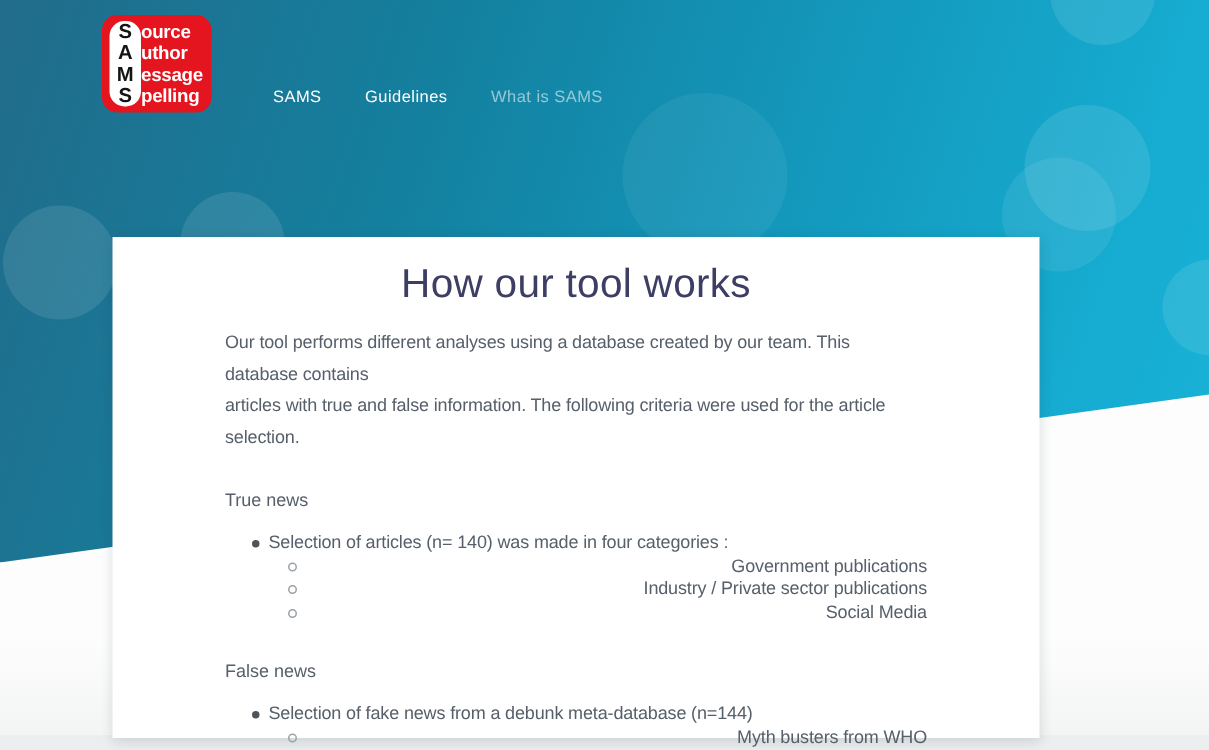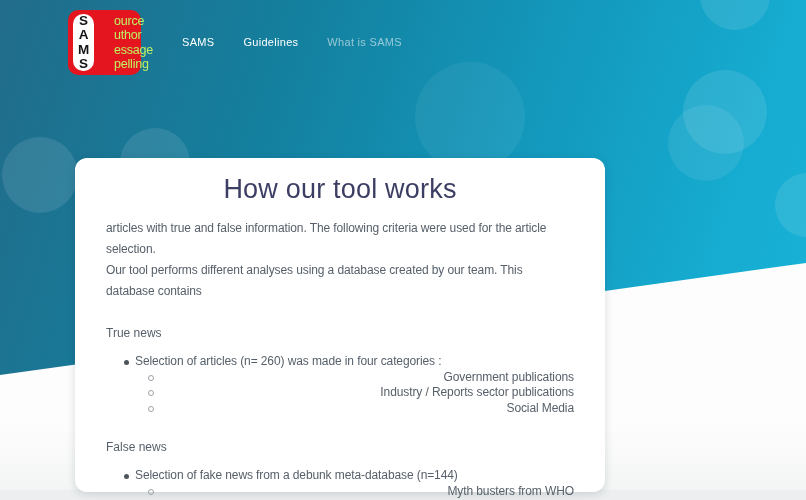--- a/index.html
+++ b/index.html
@@ -19,33 +19,33 @@
 
   
   .logo { position:absolute; left:68px; top:10px; width:73px; height:65px;
           background:#e4151e; border-radius:10px; cursor:pointer; }
   .logo-pill { position:absolute; left:5px; top:4px; width:21px; height:57px;
                background:#fff; border-radius:10px; }
   .logo-rows { position:absolute; left:5px; top:4px; display:flex; flex-direction:column; }
   .logo-row { display:flex; height:14.25px; align-items:center; }
   .logo-cap { width:21px; text-align:center; color:#141414; font-weight:bold;
               font-size:13.5px; line-height:14px; }
-  .logo-rest { color:#bef264; font-weight:normal; font-size:12.5px; line-height:14px;
-               letter-spacing:-0.2px;margin-left:20px; }
+  .logo-rest { color:#ffffff; font-weight:bold; font-size:12.5px; line-height:14px;
+               letter-spacing:-0.2px; }
 
   
   .nav { position:absolute; left:182px; top:36px; display:flex; gap:29px;
          font-size:11px; letter-spacing:.3px; color:#ffffff;align-items:flex-end; }
   .nav-item { cursor:pointer; }
   .nav-underline { }
-  .nav-dim { color:rgba(255,255,255,.55); }
+  .nav-dim { color:rgba(255,255,255,.55);margin-top:23px; }
 
   
-  .card { position:absolute; left:75px; top:158px; width:530px; height:334px;
-          background:#ffffff; border-radius:12px;
+  .card { position:absolute; left:75px; top:158px; width:618px; height:334px;
+          background:#ffffff; border-radius:0;
           box-shadow:0 2px 8px rgba(20,50,60,.16); }
   .content { width:468px; margin:0 auto; color:#57606a; font-size:12px; }
   h1.title { margin:16px 0 0; text-align:center; font-size:27px; font-weight:500;
              letter-spacing:.2px; color:#3d3e63; }
   .intro { margin-top:13px; line-height:21px; letter-spacing:-0.1px; }
   .section { margin-top:23px; }
   .section-label { line-height:15px;margin-top:24px; }
   ul.l1 { list-style:none; margin:13px 0 0; padding:0 0 0 29px; }
   ul.l1 > li { position:relative; line-height:15.5px; }
   ul.l1 > li > .li-text { letter-spacing:-0.1px; }
@@ -99,32 +99,32 @@
     <span class="nav-item">SAMS</span>
     <span class="nav-item nav-underline">Guidelines</span>
     <span class="nav-item nav-dim">What is SAMS</span>
   </nav>
 
   <main class="card">
     <div class="content">
       <h1 class="title">How our tool works</h1>
 
       <div class="intro">
+        <div>Our tool performs different analyses using a database created by our team. This database contains</div>
         <div>articles with true and false information. The following criteria were used for the article selection.</div>
-        <div>Our tool performs different analyses using a database created by our team. This database contains</div>
       </div>
 
       <section class="section">
         <div class="section-label">True news</div>
         <ul class="l1">
           <li>
-            <span class="li-text">Selection of articles (n= 260) was made in four categories :</span>
+            <span class="li-text">Selection of articles (n= 140) was made in four categories :</span>
             <ul class="l2">
                 <li>Government publications</li>
-                <li>Industry / Reports sector publications</li>
+                <li>Industry / Private sector publications</li>
                 <li>Social Media</li>
               </ul>
           </li>
         </ul>
       </section>
 
       <section class="section">
         <div class="section-label">False news</div>
         <ul class="l1">
           <li>

